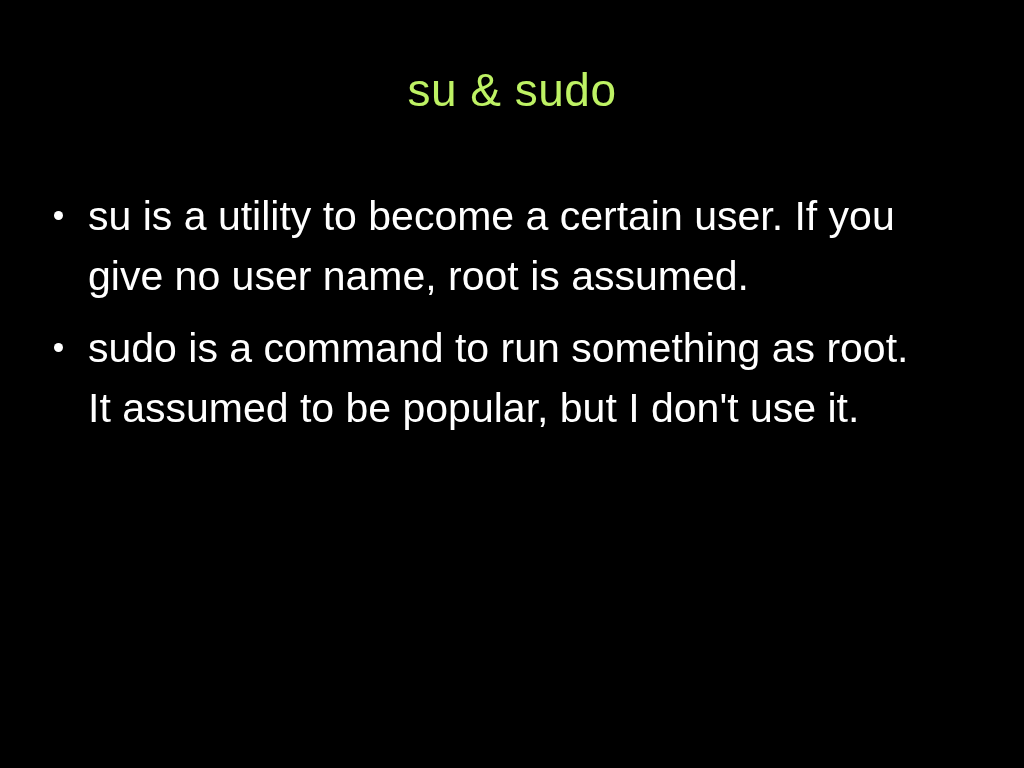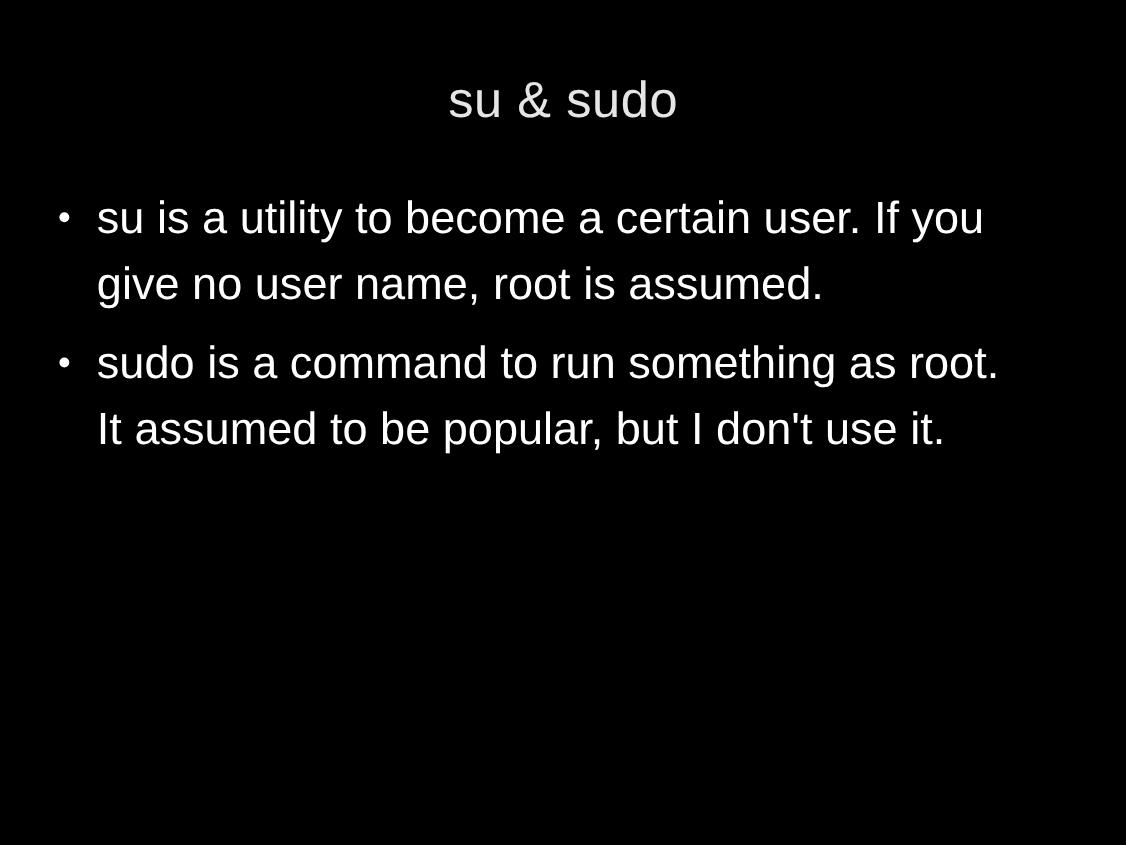--- a/index.html
+++ b/index.html
@@ -23,28 +23,28 @@
   }
   .slide-title {
     position: absolute;
     left: 0;
     top: 62px;
     width: 1024px;
     text-align: center;
     font-size: 46px;
     font-weight: 400;
     line-height: 56px;
-    color: #e5e5e5;
+    color: #bef264;
     letter-spacing: 0.5px;
     white-space: nowrap;
   }
   .body-block {
     position: absolute;
     left: 48px;
-    top: 168px;
+    top: 186px;
     width: 880px;
   }
   .bullet-item {
     position: relative;
     display: block;
     padding-left: 40px;
     margin: 0 0 12px 0;
     font-size: 41px;
     line-height: 60px;
     font-weight: 400;

